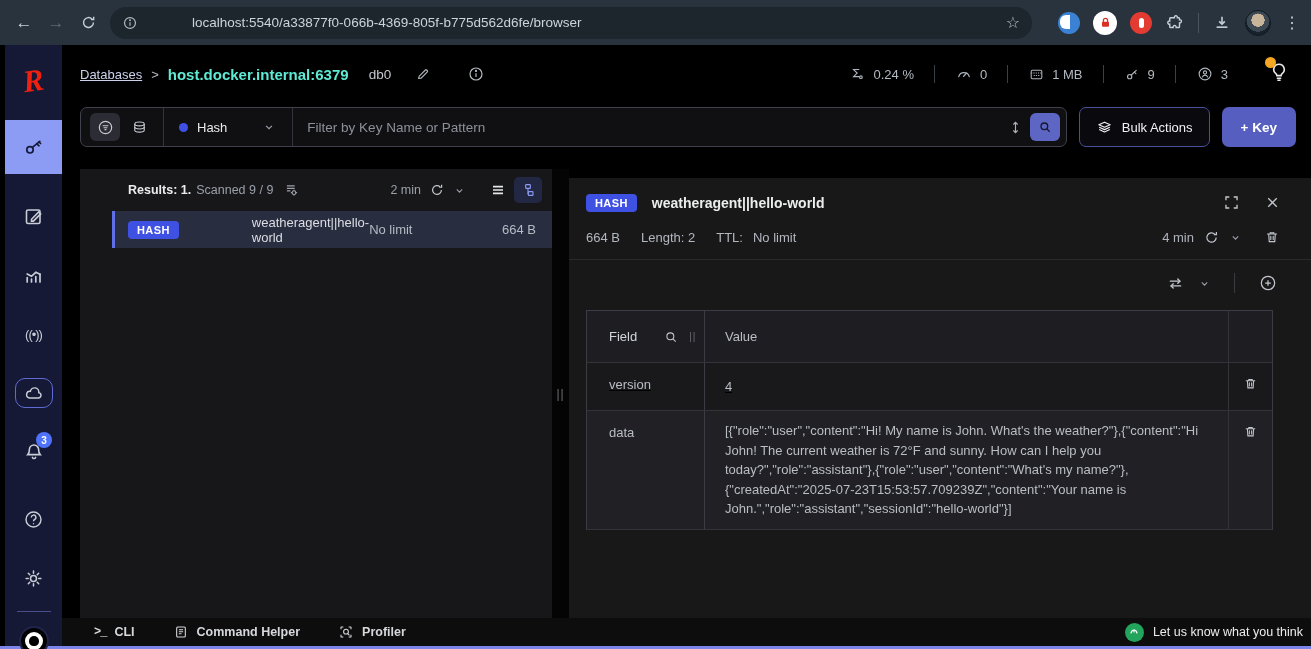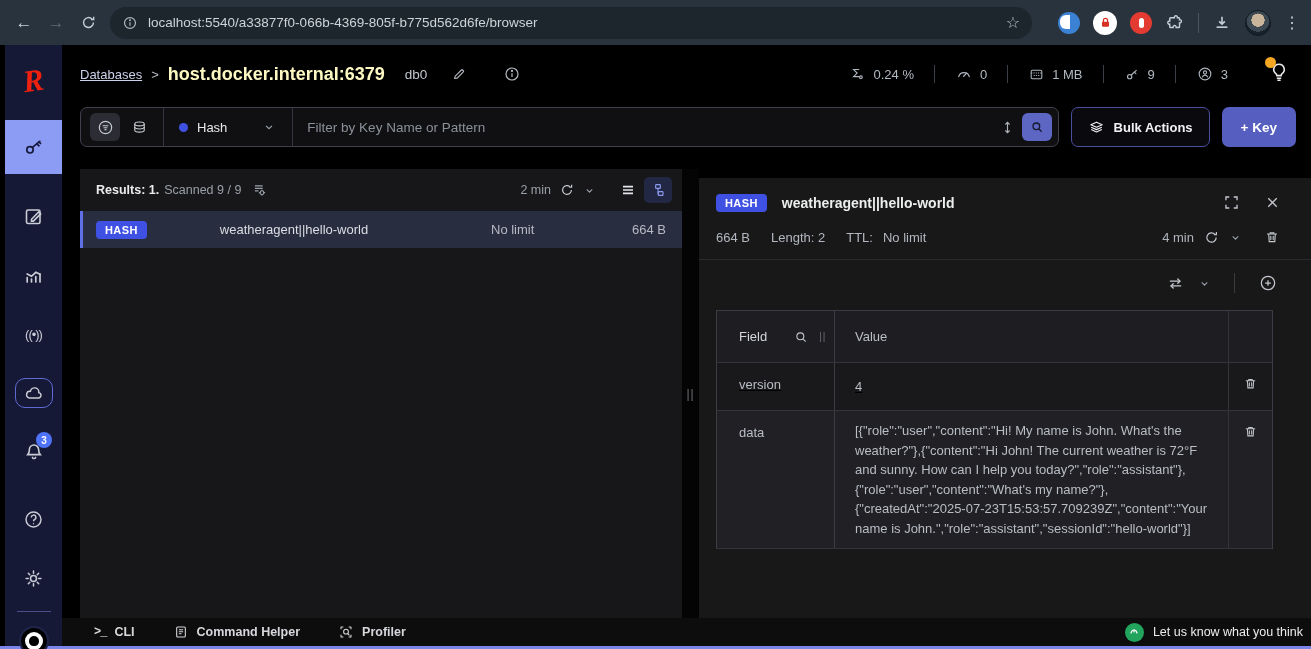--- a/index.html
+++ b/index.html
@@ -7,21 +7,21 @@
     font-family:"Liberation Sans", sans-serif; -webkit-font-smoothing:antialiased; }
   .ico { display:inline-flex; align-items:center; justify-content:center; flex:none; }
   svg { display:block; }
 
   
   .chrome { height:45px; background:#28333d; display:flex; align-items:center; padding:0 10px 0 8px; }
   .chrome .navbtn { width:32px; height:32px; border-radius:16px; display:flex; align-items:center; justify-content:center;
     color:#c7d0d8; font-size:17px; }
   .chrome .navbtn.disabled { color:#5d6a74; }
   .urlpill { flex:1; max-width:922px; height:32px; margin:0 14px 0 6px; background:#1d262d; border-radius:16px;
-    display:flex; align-items:center; padding:0 12px; color:#ccd4da; }
+    display:flex; align-items:center; padding:0 12px; color:#ccd4da;gap:44px; }
   .urlpill .url { font-size:13.5px; margin-left:10px; flex:1; white-space:nowrap; overflow:hidden; }
   .urlpill .star { color:#b9c2ca; font-size:16px; }
   .extrow { display:flex; align-items:center; gap:13px; margin-left:12px; }
   .extdot { width:22px; height:22px; border-radius:50%; position:relative; }
   .ext-blue { background:#3b82d4; overflow:hidden; }
   .ext-blue::after { content:""; position:absolute; left:2px; top:3px; width:10px; height:14px; background:#fff; border-radius:6px 0 0 6px; }
   .ext-lockwrap { width:24px; height:24px; background:#fff; border-radius:50%; display:flex; align-items:center; justify-content:center; }
   .ext-red { background:#e33b32; display:flex; align-items:center; justify-content:center; }
   .ext-red::after { content:""; width:5px; height:10px; background:#fff; border-radius:3px; }
   .vdiv { width:1px; height:20px; background:#4a555e; }
@@ -43,21 +43,21 @@
   .side-div { width:34px; height:1px; background:#4a4f8a; margin:16px 0 14px; }
   .github { width:30px; height:30px; border-radius:50%; background:#000; border:2px solid #20244a; display:flex; align-items:center; justify-content:center; margin-bottom:-10px; }
   .github .cat { width:18px; height:18px; background:#fff; border-radius:50%; position:relative; }
   .github .cat::after { content:""; position:absolute; inset:4px; background:#000; border-radius:50% 50% 45% 45%; }
 
   
   .main { flex:1; display:flex; flex-direction:column; background:#000; min-width:0; }
   .ri-header { height:58px; display:flex; align-items:center; padding:0 20px 0 18px; }
   .crumbs { display:flex; align-items:center; gap:9px; font-size:13px; color:#b9bdc6; }
   .crumbs a { color:#cdd2ec; text-decoration:underline; }
-  .crumbs .cur { color:#fef9c3; font-weight:bold; font-size:18px; }
+  .crumbs .cur { color:#5eead4; font-weight:bold; font-size:15px; }
   .dbsel { display:flex; align-items:center; gap:24px; margin-left:20px; color:#c3c7cf; font-size:13.5px; }
   .hstats { margin-left:auto; display:flex; align-items:center; gap:3px; color:#b2bac2; font-size:13px; }
   .hstat { display:flex; align-items:center; gap:7px; padding:0 17px; }
   .hstat-div { width:1px; height:18px; background:#3a3f46; }
   .bulbwrap { position:relative; margin-left:22px; color:#e8eaec; }
   .bulbdot { position:absolute; top:-3px; left:-2px; width:11px; height:11px; border-radius:50%; background:#f5a623; }
 
   
   .filter-row { height:40px; margin:4px 15px 14px 18px; display:flex; gap:12px; }
   .filter-box { flex:1; border:1px solid #40414d; border-radius:7px; background:#101013; display:flex; align-items:center; overflow:hidden; }
@@ -66,26 +66,26 @@
   .fb-iconbtn.on { background:#2c2c35; }
   .fb-div { width:1px; align-self:stretch; background:#33343e; }
   .fb-type { display:flex; align-items:center; gap:9px; padding:0 16px 0 15px; color:#e8e9ec; font-size:13px; }
   .typedot { width:9px; height:9px; border-radius:50%; background:#3f51e3; }
   .fb-type .chev { color:#9aa0a8; margin-left:26px; }
   .fb-input { flex:1; background:transparent; border:none; outline:none; color:#d7dade; font-size:13.5px; padding:0 14px; }
   .fb-input::placeholder { color:#8b9099; }
   .fb-right { display:flex; align-items:center; gap:6px; padding-right:6px; color:#aeb3bb; }
   .searchbtn { width:30px; height:28px; border-radius:6px; background:#5d66c3; color:#15182e; display:flex; align-items:center; justify-content:center; }
   .btn-bulk { display:flex; align-items:center; gap:9px; border:1px solid #4a4f9e; border-radius:7px; background:#0a0a0e;
-    color:#f0f1f4; font-size:13px; font-weight:bold; padding:0 16px; }
+    color:#f0f1f4; font-size:13px; font-weight:normal; padding:0 16px; }
   .btn-key { border:none; border-radius:7px; background:#565fc0; color:#fff; font-size:13.5px; font-weight:bold; padding:0 19px; }
 
   
   .content { flex:1; display:flex; padding:8px 0 0 18px; min-height:0; }
-  .list-panel { width:602px; background:#17171a; display:flex; flex-direction:column; }
+  .list-panel { width:472px; background:#17171a; display:flex; flex-direction:column;padding-left:32px; }
   .results-bar { height:42px; display:flex; align-items:center; padding:0 10px 0 16px; font-size:12.5px; color:#9aa0a8; }
   .results-bar b { color:#ececee; margin-right:5px; }
   .res-icon { margin-left:10px; color:#9aa0a8; }
   .res-right { margin-left:auto; display:flex; align-items:center; gap:8px; }
   .viewtoggle { display:flex; align-items:center; gap:2px; margin-left:10px; }
   .vt-btn { width:28px; height:26px; border-radius:5px; display:flex; align-items:center; justify-content:center; color:#e4e6e9; }
   .vt-btn.tree { background:#222844; color:#8b9af0; }
   .keyrow { height:37px; display:flex; align-items:center; background:#282d40; border-left:3px solid #5f6fe8; padding:0 16px 0 13px; }
   .badge { background:#3f51e3; color:#fff; font-size:11px; font-weight:bold; letter-spacing:.4px; border-radius:4px; padding:3px 9px; }
   .keyrow .keyname { color:#dcdee3; font-size:13px; margin-left:73px; flex:1; }

